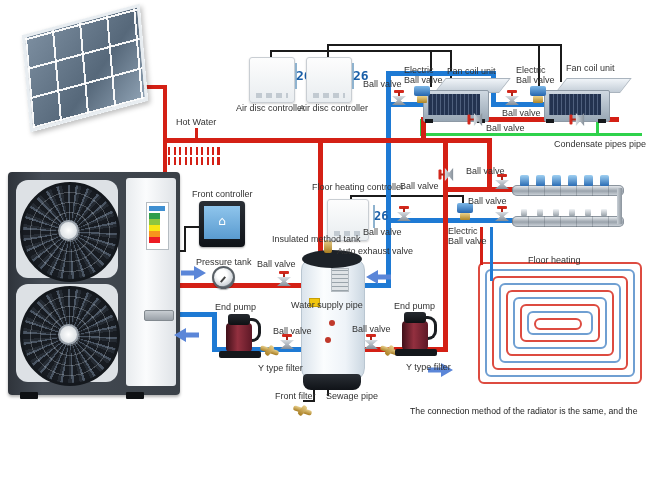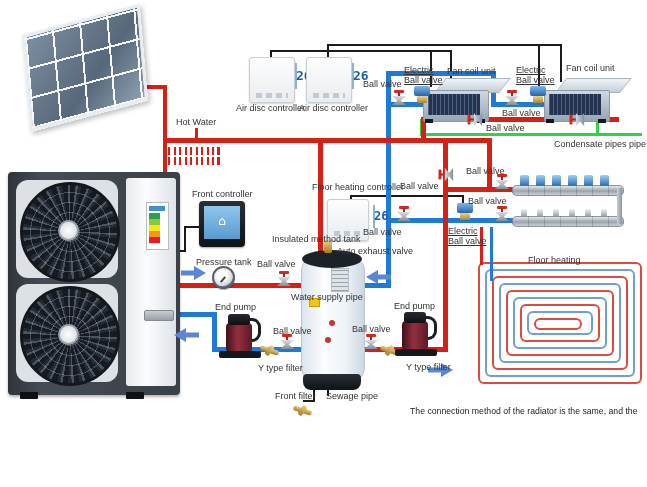--- a/index.html
+++ b/index.html
@@ -4,21 +4,21 @@
 <style>
   html,body{margin:0;padding:0;background:#fff;}
   #stage{position:relative;width:647px;height:487px;background:#fff;overflow:hidden;
          font-family:"Liberation Sans",sans-serif;}
   .p{position:absolute;}
   .pr{background:#d42015;}
   .pb{background:#1e7ad4;}
   .pg{background:#2fd24b;}
   .pw{background:#1b1b1b;}
   .l{position:absolute;font:9px/1.15 "Liberation Sans",sans-serif;color:#333;white-space:nowrap;}
-  .l.wrap{white-space:normal;line-height:1.1;text-decoration:underline;}
+  .l.wrap{white-space:normal;line-height:1.1;}
   .note{position:absolute;font:8.7px/1.25 "Liberation Sans",sans-serif;color:#222;white-space:nowrap;margin-top:20px;}
   
   .valve{position:absolute;width:16px;height:15px;}
   .valve i{position:absolute;display:block;}
   .valve .vb{left:1px;top:6px;width:14px;height:9px;background:linear-gradient(180deg,#d8dde2,#848e98);
              clip-path:polygon(0 0,38% 50%,0 100%,100% 100%,62% 50%,100% 0);}
   .valve .vs{left:7px;top:2px;width:2px;height:5px;background:#b02418;}
   .valve .vc{left:3px;top:0;width:10px;height:3px;background:#d3281c;border-radius:1px;}
   .valve.rot{transform:rotate(-90deg);}
   
@@ -365,21 +365,21 @@
   <div class="l" style="left:466px;top:166px">Ball valve</div>
   <div class="l" style="left:468px;top:196px">Ball valve</div>
   <div class="l" style="left:272px;top:234px">Insulated method tank</div>
   <div class="l" style="left:337px;top:246px">Auto exhaust valve</div>
   <div class="l" style="left:363px;top:227px">Ball valve</div>
   <div class="l wrap" style="left:448px;top:227px;width:46px">Electric Ball valve</div>
   <div class="l" style="left:196px;top:257px">Pressure tank</div>
   <div class="l" style="left:257px;top:259px">Ball valve</div>
   <div class="l" style="left:215px;top:302px">End pump</div>
   <div class="l" style="left:394px;top:301px">End pump</div>
-  <div class="l" style="left:291px;top:292px">Water supply pipe</div>
+  <div class="l" style="left:291px;top:300px">Water supply pipe</div>
   <div class="l" style="left:273px;top:326px">Ball valve</div>
   <div class="l" style="left:352px;top:324px">Ball valve</div>
   <div class="l" style="left:258px;top:363px">Y type filter</div>
   <div class="l" style="left:406px;top:362px">Y type filter</div>
   <div class="l" style="left:275px;top:391px">Front filter</div>
   <div class="l" style="left:326px;top:391px">Sewage pipe</div>
   <div class="l" style="left:528px;top:255px">Floor heating</div>
   <div class="note" style="left:410px;top:386px">The connection method of the radiator is the same, and the</div>
 
 </div>

